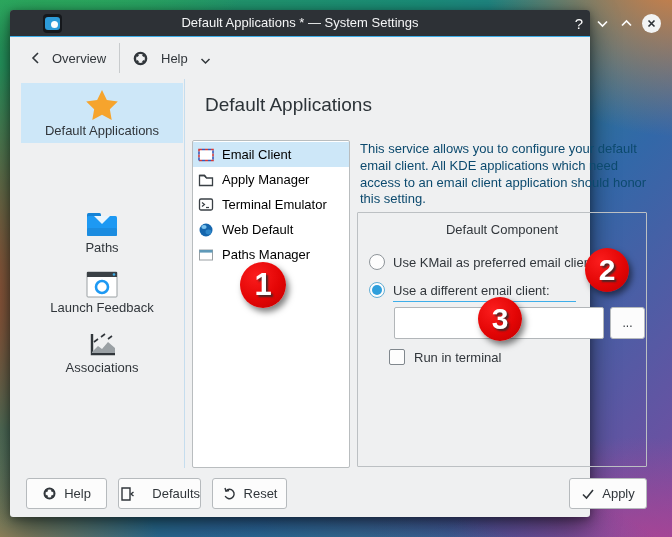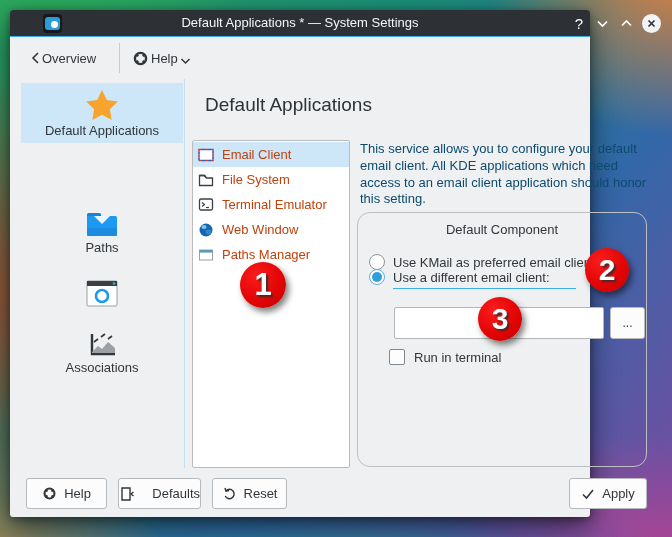--- a/index.html
+++ b/index.html
@@ -43,55 +43,55 @@
   .tb-help{ left:556px; width:26px; font-size:15px; color:#fcfcfc; }
   .tb-min{ left:580px; width:24px; }
   .tb-max{ left:604px; width:24px; }
   .tb-close{ left:628px; width:26px; }
   .close-circle{ width:19px; height:19px; background:#f2f3f4; border-radius:50%;
     display:flex; align-items:center; justify-content:center; }
 
   
   .toolbar{ position:absolute; left:0; top:27px; right:0; height:42px; }
   .tool-btn{ position:absolute; top:0; height:42px; display:flex; align-items:center;
-    gap:2px; font-size:13px; color:#31363b; background:none; border:none; cursor:default; }
+    gap:12px; font-size:13px; color:#31363b; background:none; border:none; cursor:default; }
   .btn-overview{ left:20px; }
   .btn-help{ left:122px; }
   .tool-sep{ position:absolute; left:109px; top:6px; width:1px; height:30px; background:#c8cbcd; }
 
   
   .sidebar-sep{ position:absolute; left:174px; top:69px; width:1px; height:389px; background:#c5ddee; }
   .side-item{ position:absolute; left:11px; width:162px; height:60px;
     display:flex; flex-direction:column; align-items:center; justify-content:center; cursor:default; }
   .side-item.selected{ background:#cde7f8; }
   .side-item .side-label{ font-size:13px; color:#31363b; margin-top:2px; }
   .si-0{ top:73px; } .si-1{ top:133px; } .si-2{ top:193px; } .si-3{ top:253px; } .si-4{ top:313px; }
 
   
   .page-title{ position:absolute; left:195px; top:84px; font-size:19px;
     font-weight:400; color:#2c3338; }
 
   
   .service-list{ position:absolute; left:182px; top:130px; width:158px; height:328px;
     background:#ffffff; border:1px solid #b9bdbf; border-radius:2px; padding-top:1px; }
   .svc-row{ height:25px; display:flex; align-items:center; gap:8px; padding-left:5px;
-    font-size:13px; color:#c2410c; cursor:default; }
+    font-size:13px; color:#000000; cursor:default; }
   .svc-row.selected{ background:#cde7f8; }
   .svc-row svg{ flex:0 0 auto; }
 
   
   .desc{ position:absolute; left:350px; top:131px; width:296px; font-size:13px;
     line-height:16.8px; color:#0c4a6e; }
   .groupbox{ position:absolute; left:347px; top:202px; width:290px; height:255px;
-    border:1px solid #bcc0c3; border-radius:13px; }
+    border:1px solid #bcc0c3; border-radius:1px; }
   .group-title{ position:absolute; left:0; right:0; top:9px; text-align:center;
     font-size:13px; color:#31363b; }
   .radio-row{ position:absolute; left:11px; display:flex; align-items:flex-start;
     gap:8px; font-size:13px; color:#31363b; cursor:default; }
-  .rr-0{ top:41px; } .rr-1{ top:56px; }
+  .rr-0{ top:41px; } .rr-1{ top:69px; }
   .radio{ width:16px; height:16px; border-radius:50%; background:#fdfdfd;
     border:1px solid #8f959a; flex:0 0 auto; }
   .radio.checked{ border:1px solid #63aed4; position:relative; }
   .radio.checked::after{ content:""; position:absolute; left:2px; top:2px; width:10px;
     height:10px; border-radius:50%; background:#2f9fdc; }
   .radio-row .rlabel{ padding-top:1px; }
   .rlabel.underlined{ display:inline-block; border-bottom:1px solid #3daee9;
     padding-bottom:3px; min-width:183px; }
   .client-input{ position:absolute; left:36px; top:94px; width:210px; height:32px;
     background:#ffffff; border:1px solid #b2b6b9; border-radius:2px; font-size:13px;
@@ -202,20 +202,21 @@
       <span class="side-label">Paths</span>
     </div>
 
     <div class="side-item si-3">
       <svg width="32" height="27" viewBox="0 0 32 27">
         <rect x="1" y="1" width="30" height="25" rx="1" fill="#ffffff" stroke="#9aa0a3"></rect>
         <rect x="1" y="1" width="30" height="5" fill="#3a4045"></rect>
         <circle cx="28" cy="3.5" r="1.3" fill="#3daee9"></circle>
         <circle cx="16" cy="16" r="6" fill="none" stroke="#1d99f3" stroke-width="2.6"></circle>
       </svg>
+      <span class="side-label">Launch Feedback</span>
     </div>
 
     <div class="side-item si-4">
       <svg width="30" height="26" viewBox="0 0 30 26">
         <path d="M5 2 v20 h23" stroke="#31363b" stroke-width="2.4" fill="none"></path>
         <path d="M5 20 l6 -6 4 3 6 -7 7 6 v5 h-23 z" fill="#9aa0a4"></path>
         <path d="M7 10 l4 -3 m3 -2 l4 -3 m3 5 l4 -3" stroke="#31363b" stroke-width="1.6" fill="none"></path>
       </svg>
       <span class="side-label">Associations</span>
     </div>
@@ -229,37 +230,37 @@
           <rect x="1" y="1.5" width="14" height="11" fill="none" stroke="#d23b3b" stroke-width="1.6" stroke-dasharray="3 3"></rect>
           <rect x="1" y="1.5" width="14" height="11" fill="none" stroke="#3759b8" stroke-width="1.6" stroke-dasharray="3 3" stroke-dashoffset="3"></rect>
         </svg>
         <span>Email Client</span>
       </div>
       <div class="svc-row">
         <svg width="16" height="15" viewBox="0 0 16 15">
           <path d="M1.5 3.5 h5 l2 2.5 h6 v7.5 h-13 z" fill="#ffffff" stroke="#3a4045" stroke-width="1.3"></path>
           <path d="M1.5 3.5 h5 l1.5 2" fill="none" stroke="#3a4045" stroke-width="1.3"></path>
         </svg>
-        <span>File System</span>
+        <span>Apply Manager</span>
       </div>
       <div class="svc-row">
         <svg width="16" height="15" viewBox="0 0 16 15">
           <rect x="1.5" y="2" width="13" height="11" rx="1.5" fill="#ffffff" stroke="#3a4045" stroke-width="1.3"></rect>
           <polyline points="4,5.5 6.5,7.5 4,9.5" fill="none" stroke="#3a4045" stroke-width="1.2"></polyline>
           <line x1="8" y1="10.5" x2="11" y2="10.5" stroke="#3a4045" stroke-width="1.2"></line>
         </svg>
         <span>Terminal Emulator</span>
       </div>
       <div class="svc-row">
         <svg width="16" height="16" viewBox="0 0 16 16">
           <circle cx="8" cy="8" r="6.5" fill="#1566ad"></circle>
           <ellipse cx="6" cy="5" rx="2.6" ry="2.1" fill="#7cc4ef"></ellipse>
           <ellipse cx="10.5" cy="10" rx="3" ry="2.4" fill="#2e86c8"></ellipse>
         </svg>
-        <span>Web Window</span>
+        <span>Web Default</span>
       </div>
       <div class="svc-row">
         <svg width="16" height="14" viewBox="0 0 16 14">
           <rect x="1.5" y="2" width="13" height="10" fill="#ffffff" stroke="#9aa0a3"></rect>
           <rect x="1.5" y="2" width="13" height="2.6" fill="#5f99b8"></rect>
         </svg>
         <span>Paths Manager</span>
       </div>
     </div>
 

